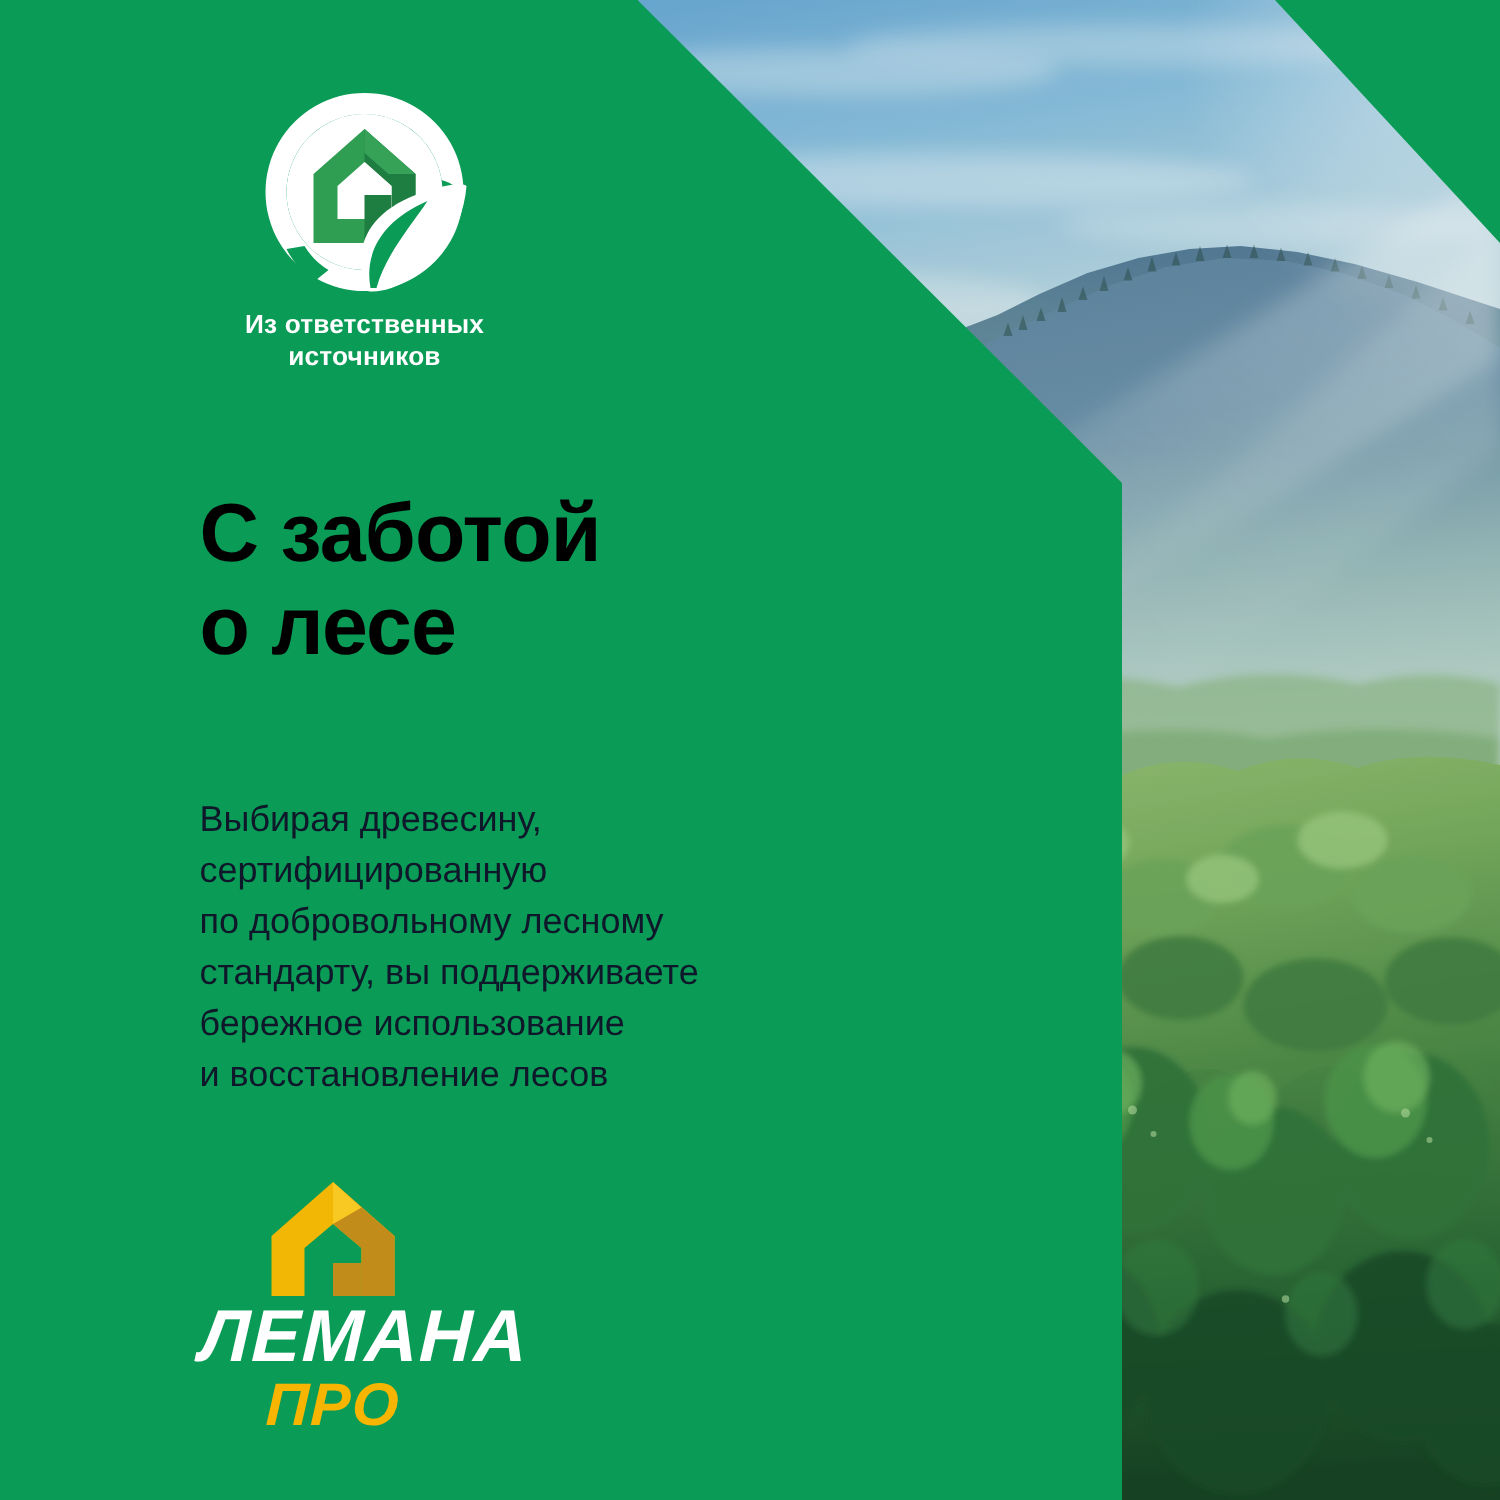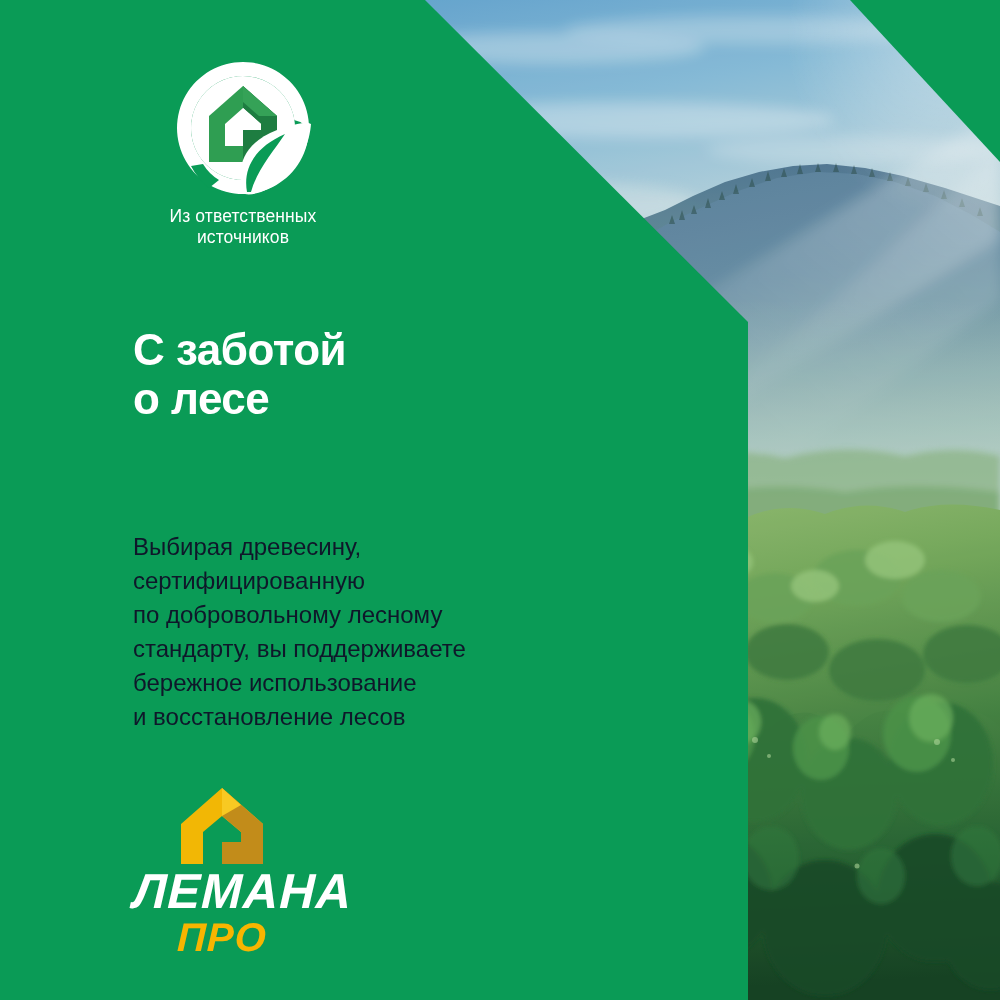--- a/index.html
+++ b/index.html
@@ -62,33 +62,33 @@
   .eco-emblem {
     width: 140px;
     height: 140px;
     margin: 0 auto;
     display: block;
   }
   .eco-caption {
     margin-top: 8px;
     color: #ffffff;
     font-size: 17.5px;
-    font-weight: normal;
+    font-weight: bold;
     line-height: 1.22;
     letter-spacing: 0.1px;
     white-space: pre-line;
   }
 
   
   .headline {
     position: absolute;
     left: 133px;
     top: 325px;
-    color: #ffffff;
-    font-size: 44px;
+    color: #000000;
+    font-size: 55px;
     font-weight: bold;
     line-height: 1.12;
     letter-spacing: -0.5px;
     white-space: pre-line;
     margin: 0;
   }
 
   
   .bodycopy {
     position: absolute;

